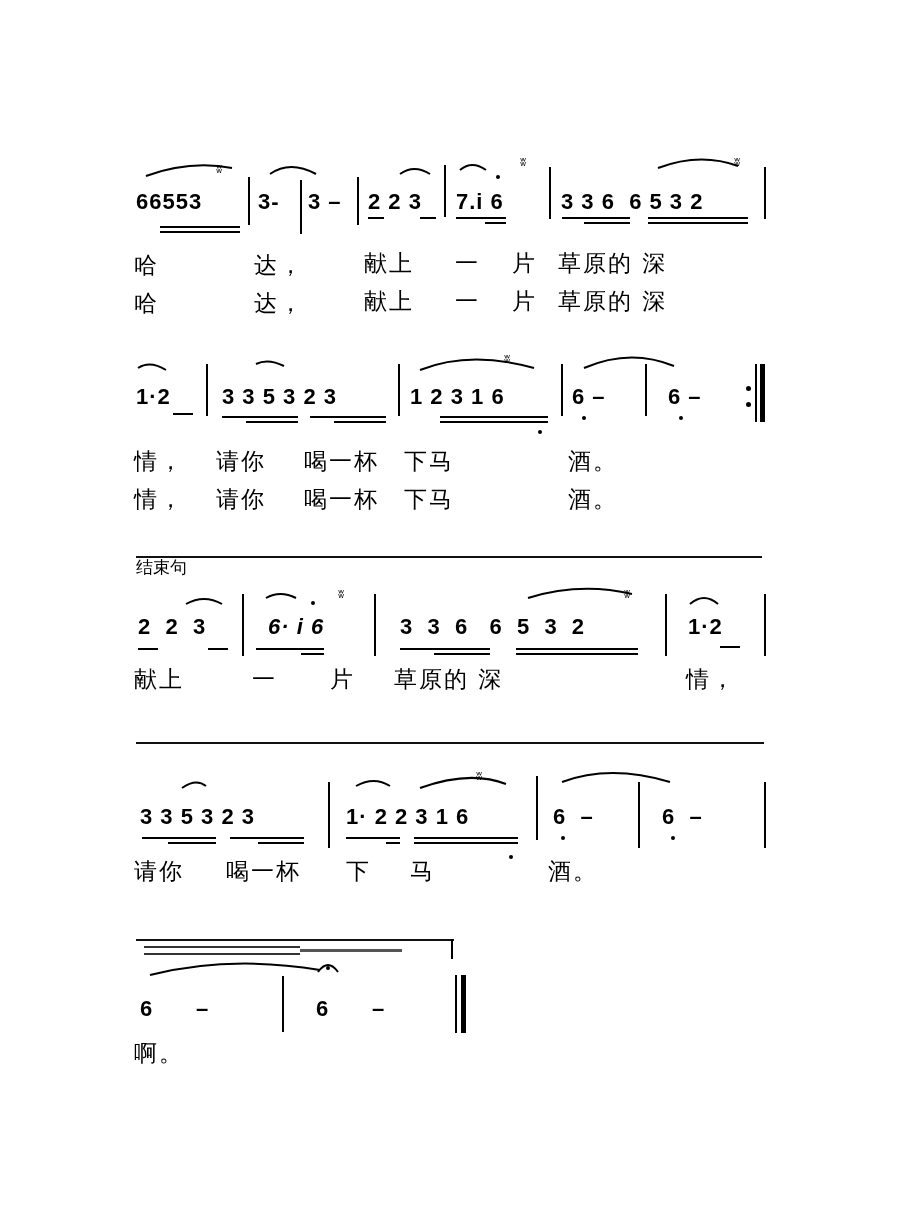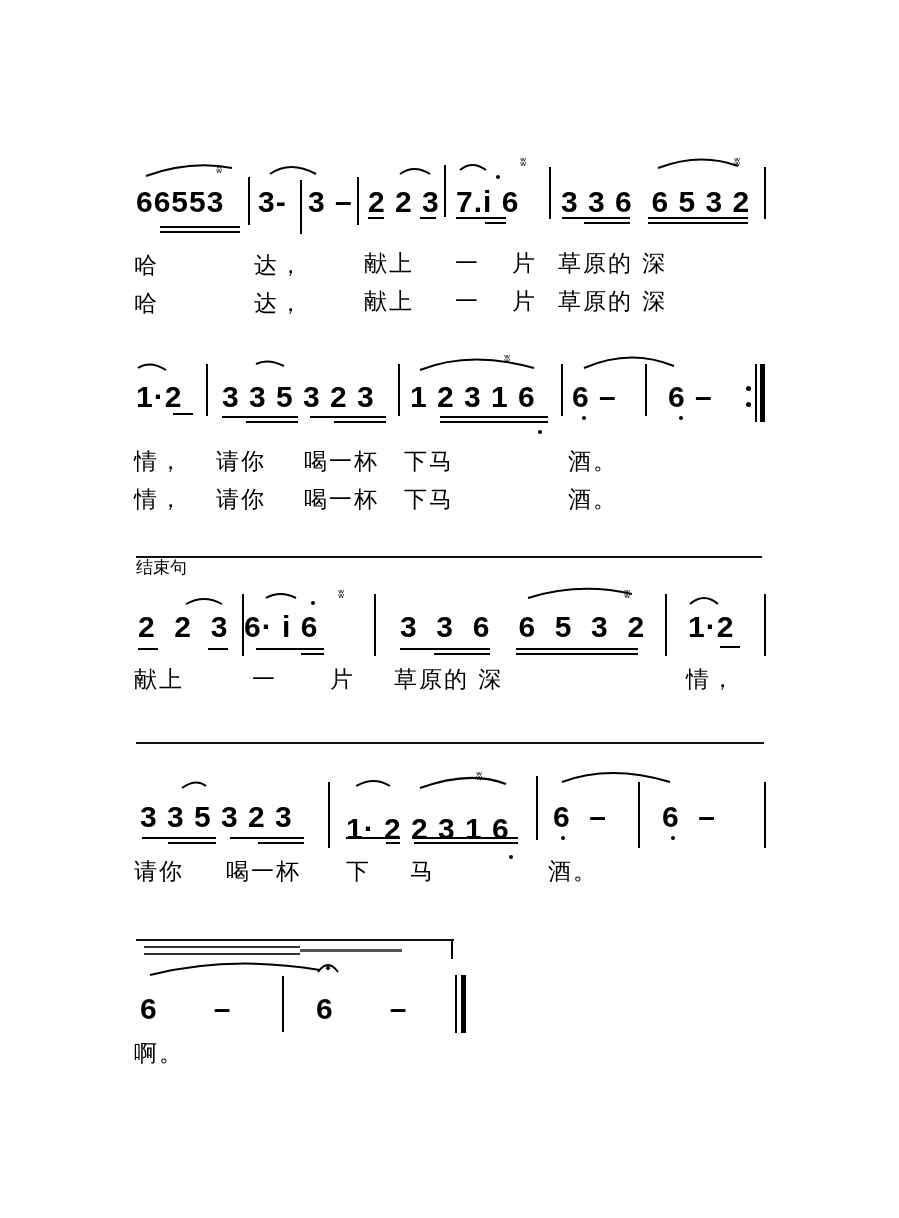--- a/index.html
+++ b/index.html
@@ -1,20 +1,20 @@
 <!DOCTYPE html>
 <html><head>
 <meta charset="utf-8">
 <style>
   html, body { margin: 0; padding: 0; background: #ffffff; }
   body { width: 899px; height: 1218px; position: relative; overflow: hidden;
          font-family: "Liberation Sans", "DejaVu Sans", sans-serif; color: #000; }
   .sheet { position: absolute; left: 0; top: 0; width: 899px; height: 1218px; }
   .note { position: absolute; font-family: "Liberation Sans", "DejaVu Sans", sans-serif;
-          font-weight: bold; font-size: 30px; line-height: 30px; white-space: pre; letter-spacing: 1px; text-align: center; }
+          font-weight: bold; font-size: 22px; line-height: 30px; white-space: pre; letter-spacing: 1px; text-align: center; }
   .lyric { position: absolute; font-family: "DejaVu Serif", "Liberation Serif", serif;
            font-size: 23px; line-height: 26px; white-space: pre; letter-spacing: 2px; }
   .bar { position: absolute; width: 2px; background: #000; }
   .bar.thick { width: 5px; }
   .uline { position: absolute; height: 2px; background: #000; }
   .hline { position: absolute; height: 2px; background: #111; }
   .dot { position: absolute; width: 5px; height: 5px; border-radius: 50%; background: #000; }
   .label { position: absolute; font-family: "DejaVu Sans", "Liberation Sans", sans-serif; font-size: 17px; line-height: 20px; }
   svg.overlay { position: absolute; left: 0; top: 0; }
 </style>
@@ -103,21 +103,21 @@
     <span class="lyric" style="left:404px;top:486px;">下马</span>
     <span class="lyric" style="left:568px;top:486px;">酒。</span>
   </div>
 
   <div>
     <div class="hline" style="left:136px;top:556px;width:626px;"></div>
     <span class="label" style="left:136px;top:557px;">结束句</span>
 
     <span class="note" style="left:138px;top:612px;">2  2  3</span>
     <div class="bar" style="left:242px;top:594px;height:62px;"></div>
-    <span class="note" style="left:244px;top:612px;">6· i 6</span>
+    <span class="note" style="left:268px;top:612px;font-style:italic;">6· i 6</span>
     <div class="bar" style="left:374px;top:594px;height:62px;"></div>
     <span class="note" style="left:400px;top:612px;">3  3  6   6  5  3  2</span>
     <div class="bar" style="left:665px;top:594px;height:62px;"></div>
     <span class="note" style="left:688px;top:612px;">1·2</span>
     <div class="bar" style="left:764px;top:594px;height:62px;"></div>
 
     <div class="uline" style="left:138px;top:648px;width:20px;"></div>
     <div class="uline" style="left:208px;top:648px;width:20px;"></div>
     <div class="uline" style="left:256px;top:648px;width:68px;"></div>
     <div class="uline" style="left:301px;top:653px;width:23px;"></div>
@@ -133,21 +133,21 @@
     <span class="lyric" style="left:330px;top:666px;">片</span>
     <span class="lyric" style="left:394px;top:666px;">草原的 深</span>
     <span class="lyric" style="left:686px;top:666px;">情，</span>
   </div>
 
   <div>
     <div class="hline" style="left:136px;top:742px;width:628px;"></div>
 
     <span class="note" style="left:140px;top:802px;">3 3 5 3 2 3</span>
     <div class="bar" style="left:328px;top:782px;height:66px;"></div>
-    <span class="note" style="left:346px;top:802px;margin-top:12px;">1· 2 2 3 1 6</span>
+    <span class="note" style="left:346px;top:802px;">1· 2 2 3 1 6</span>
     <div class="bar" style="left:536px;top:776px;height:64px;"></div>
     <span class="note" style="left:553px;top:802px;">6  –</span>
     <div class="bar" style="left:638px;top:782px;height:66px;"></div>
     <span class="note" style="left:662px;top:802px;">6  –</span>
     <div class="bar" style="left:764px;top:782px;height:66px;"></div>
 
     <div class="uline" style="left:142px;top:837px;width:74px;"></div>
     <div class="uline" style="left:168px;top:842px;width:48px;"></div>
     <div class="uline" style="left:230px;top:837px;width:74px;"></div>
     <div class="uline" style="left:258px;top:842px;width:46px;"></div>

